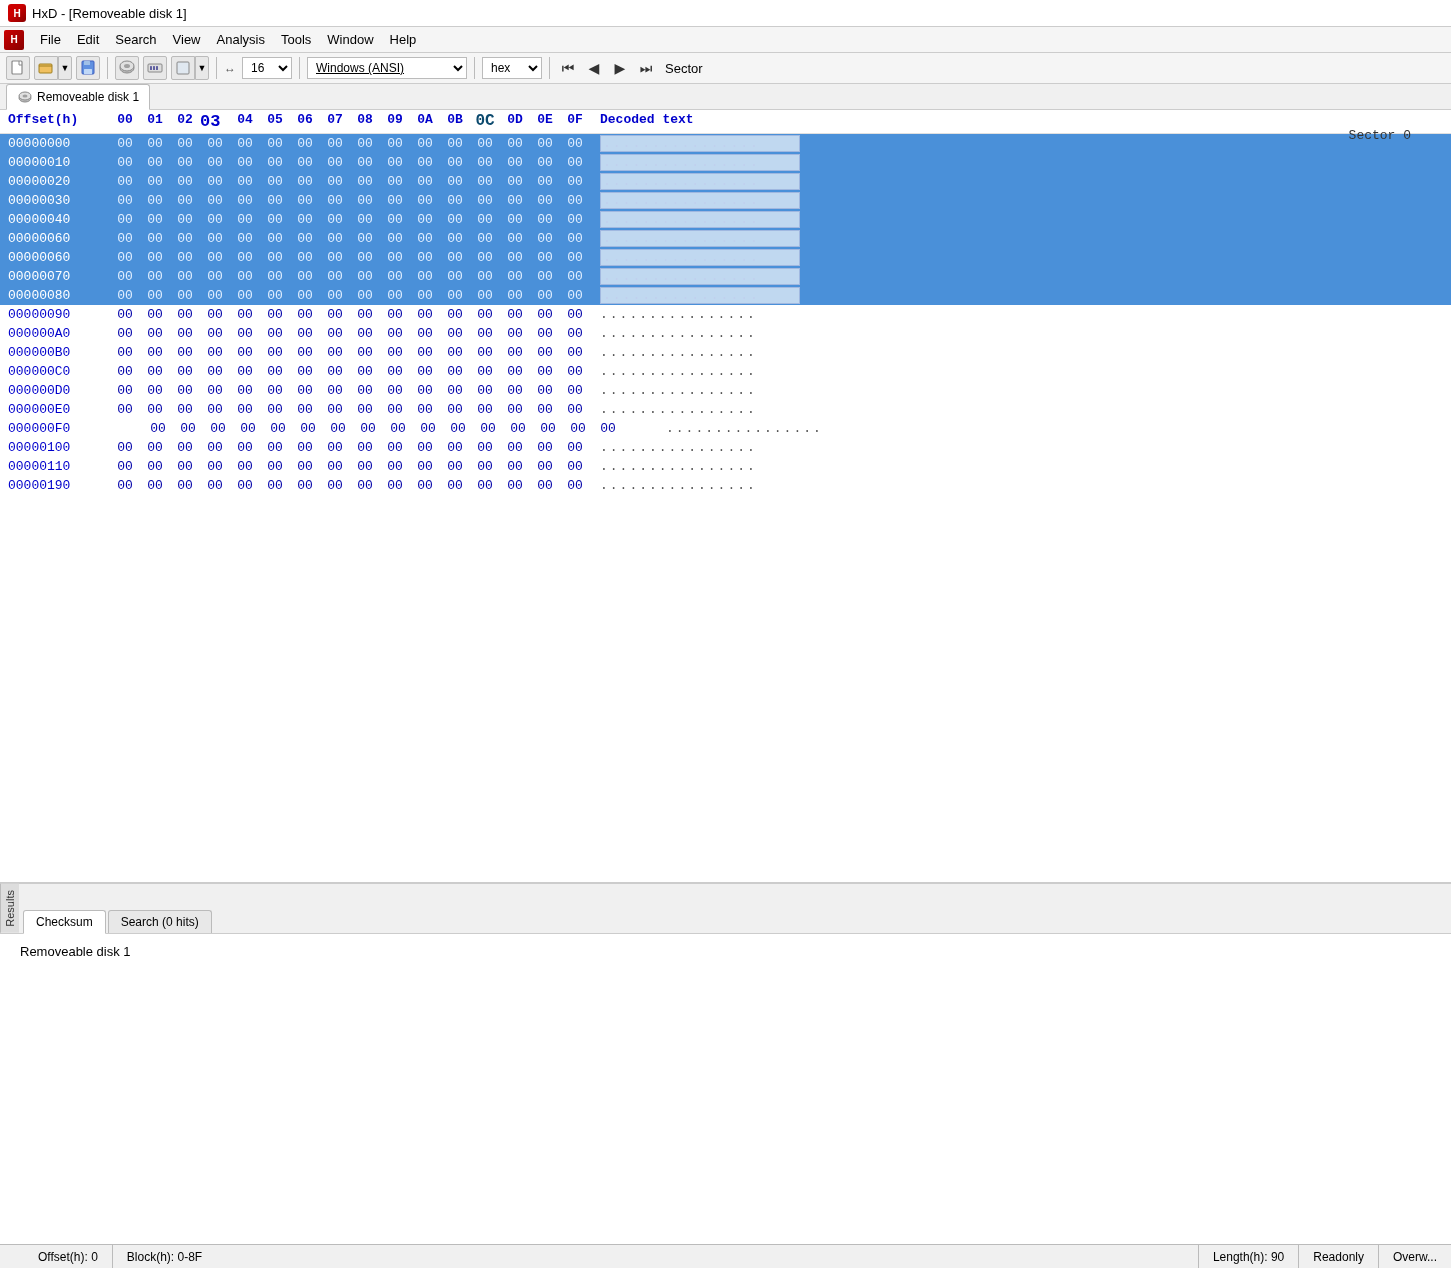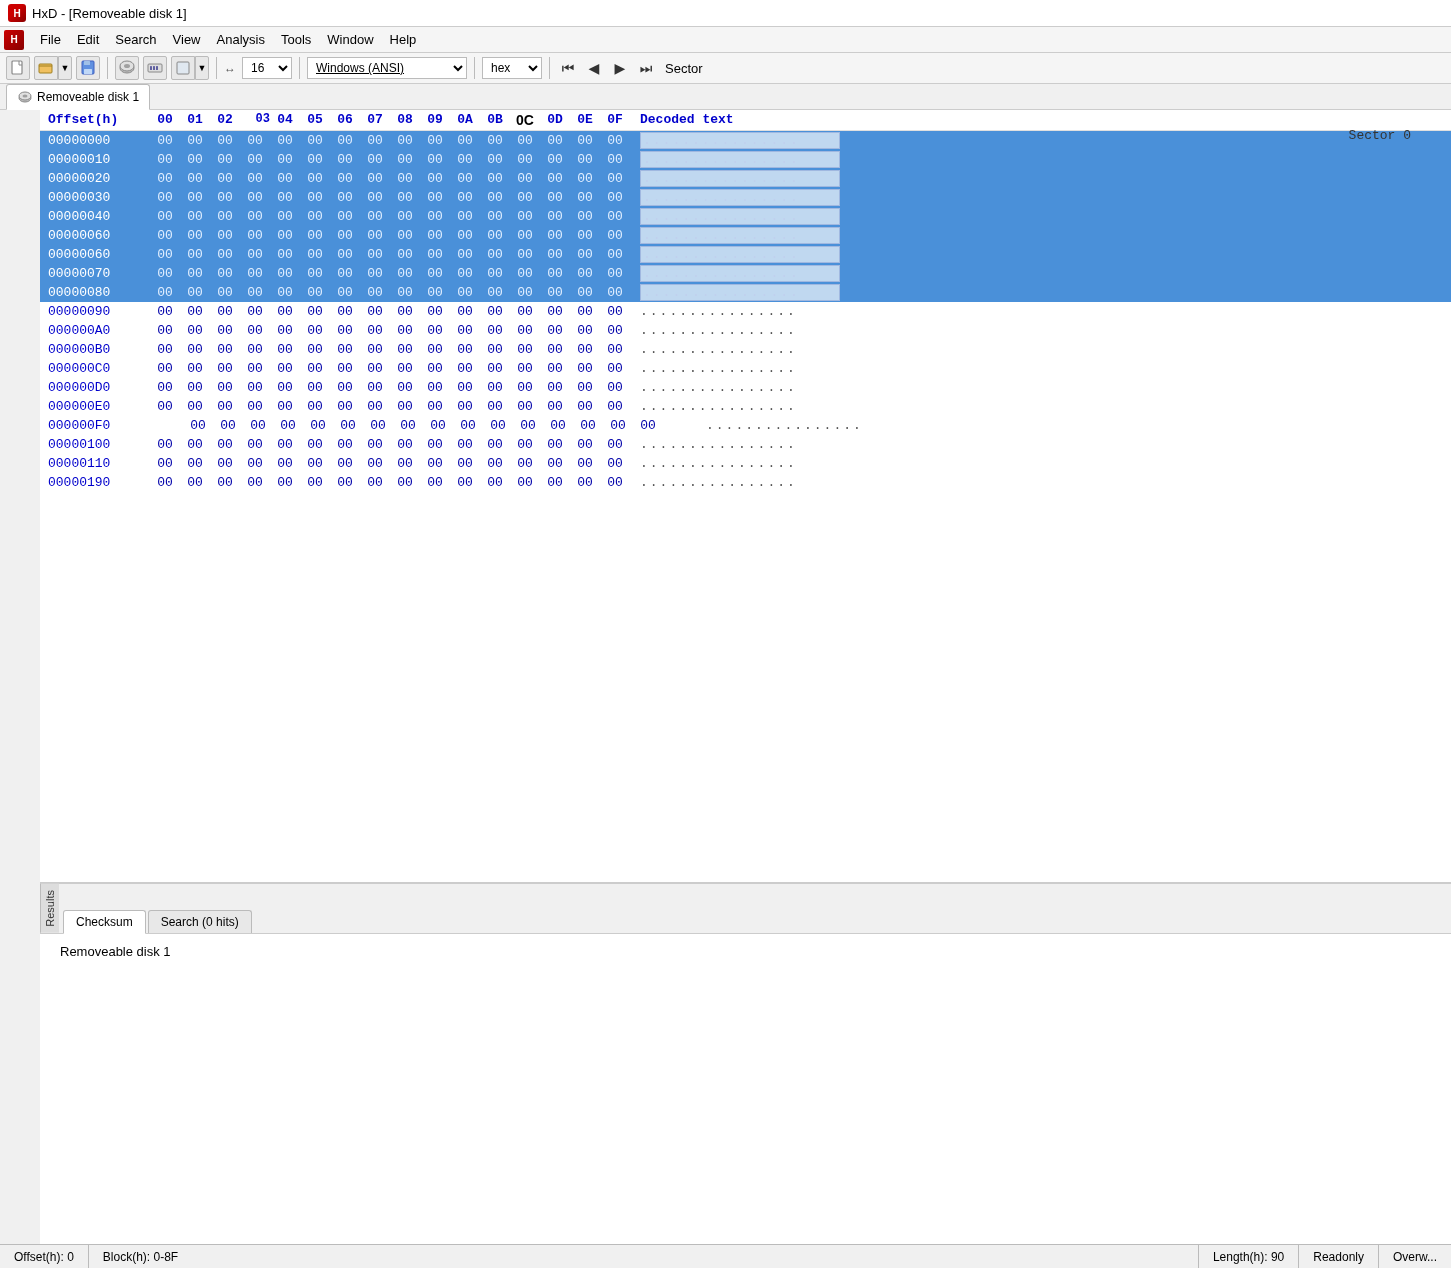--- a/index.html
+++ b/index.html
@@ -147,40 +147,40 @@
       <svg width="16" height="16" viewBox="0 0 16 16">
           <ellipse cx="8" cy="9" rx="6" ry="4" fill="#c0c0c0" stroke="#888" stroke-width="1"></ellipse>
           <ellipse cx="8" cy="7" rx="6" ry="4" fill="#e0e0e0" stroke="#888" stroke-width="1"></ellipse>
           <ellipse cx="8" cy="7" rx="2.5" ry="1.5" fill="#a0a0a0"></ellipse>
         </svg>
     </span>
     <span>Removeable disk 1</span>
   </div>
 </div>
 
-<div class="content-wrapper" style="position:relative; display:flex; flex-direction:column; height: calc(1268px - 28px - 28px - 30px - 30px); background:#fff;margin-left:40px;">
+<div class="content-wrapper" style="position:relative; display:flex; flex-direction:column; height: calc(1268px - 28px - 28px - 30px - 30px); background:#fff;">
 
   <div class="hex-editor" style="flex:1; overflow:hidden; position:relative;">
 
     <div class="hex-header" style="display:flex; padding:2px 0; border-bottom:1px solid #e0e0e0; background:#fff;">
       <div class="offset-col">Offset(h)</div>
       <div class="hex-cols" style="display:flex;">
         <span style="width:30px;text-align:center;color:#0000cc;font-family:'Courier New',monospace;font-size:13px;font-weight:bold;">00</span>
         <span style="width:30px;text-align:center;color:#0000cc;font-family:'Courier New',monospace;font-size:13px;font-weight:bold;">01</span>
         <span style="width:30px;text-align:center;color:#0000cc;font-family:'Courier New',monospace;font-size:13px;font-weight:bold;">02</span>
-        <span style="width:30px;text-align:right;color:#0000cc;font-family:'Courier New',monospace;font-size:12px;font-weight:bold;">03</span>
+        <span style="width:30px;text-align:left;color:#0000cc;font-family:'Courier New',monospace;font-size:17px;font-weight:bold;">03</span>
         <span style="width:30px;text-align:center;color:#0000cc;font-family:'Courier New',monospace;font-size:13px;font-weight:bold;">04</span>
         <span style="width:30px;text-align:center;color:#0000cc;font-family:'Courier New',monospace;font-size:13px;font-weight:bold;">05</span>
         <span style="width:30px;text-align:center;color:#0000cc;font-family:'Courier New',monospace;font-size:13px;font-weight:bold;">06</span>
         <span style="width:30px;text-align:center;color:#0000cc;font-family:'Courier New',monospace;font-size:13px;font-weight:bold;">07</span>
         <span style="width:30px;text-align:center;color:#0000cc;font-family:'Courier New',monospace;font-size:13px;font-weight:bold;">08</span>
         <span style="width:30px;text-align:center;color:#0000cc;font-family:'Courier New',monospace;font-size:13px;font-weight:bold;">09</span>
         <span style="width:30px;text-align:center;color:#0000cc;font-family:'Courier New',monospace;font-size:13px;font-weight:bold;">0A</span>
         <span style="width:30px;text-align:center;color:#0000cc;font-family:'Courier New',monospace;font-size:13px;font-weight:bold;">0B</span>
-        <span style="width:30px;text-align:center;color:#000000;font-family:Liberation Sans, sans-serif;font-size:14px;font-weight:bold;">0C</span>
+        <span style="width:30px;text-align:center;color:#0c4a6e;font-family:Liberation Mono, monospace;font-size:16px;font-weight:bold;">0C</span>
         <span style="width:30px;text-align:center;color:#0000cc;font-family:'Courier New',monospace;font-size:13px;font-weight:bold;">0D</span>
         <span style="width:30px;text-align:center;color:#0000cc;font-family:'Courier New',monospace;font-size:13px;font-weight:bold;">0E</span>
         <span style="width:30px;text-align:center;color:#0000cc;font-family:'Courier New',monospace;font-size:13px;font-weight:bold;">0F</span>
       </div>
       <div style="margin-left:10px; color:#0000cc; font-family:'Courier New',monospace; font-size:13px; font-weight:bold;">Decoded text</div>
     </div>
 
     <div id="hex-rows-container" style="overflow:hidden; position:relative;">
     <div style="display: flex; align-items: center; height: 19px; background: rgb(74, 144, 217);">
           <span style="width: 110px; padding: 0px 8px; color: rgb(255, 255, 255); font-family: &quot;Courier New&quot;, monospace; font-size: 13px;">00000000</span>
@@ -612,19 +612,19 @@
         <div class="results-tab active" style="padding:4px 12px; cursor:pointer; font-size:12px; background:#fff; border:1px solid #bbb; border-bottom:1px solid #fff; margin-right:2px; border-radius:3px 3px 0 0; margin-bottom:-1px;">Checksum</div>
         <div class="results-tab" style="padding:4px 12px; cursor:pointer; font-size:12px; background:#e8e8e8; border:1px solid #bbb; border-bottom:none; margin-right:2px; border-radius:3px 3px 0 0;">Search (0 hits)</div>
       </div>
     </div>
     <div class="results-content" style="flex:1; padding:10px 20px; overflow:auto;">
       <div style="font-size:13px; margin-bottom:8px;">Removeable disk 1</div>
     </div>
   </div>
 </div>
 
-<div class="status-bar" style="height:24px; background:#f0f0f0; border-top:1px solid #bbb; display:flex; align-items:center; position:fixed; bottom:0; left:0; right:0;">
+<div class="status-bar" style="height:24px; background:#f0f0f0; border-top:1px solid #bbb; display:flex; align-items:center; position:fixed; bottom:0; left:0; right:0;padding-left:24px;">
   <div style="padding:0 14px; font-size:12px; border-right:1px solid #bbb; height:100%; display:flex; align-items:center;">Offset(h): 0</div>
   <div style="padding:0 14px; font-size:12px; border-right:1px solid #bbb; height:100%; display:flex; align-items:center; flex:1;">Block(h): 0-8F</div>
   <div style="padding:0 14px; font-size:12px; border-right:1px solid #bbb; height:100%; display:flex; align-items:center;">Length(h): 90</div>
   <div style="padding:0 14px; font-size:12px; border-right:1px solid #bbb; height:100%; display:flex; align-items:center;">Readonly</div>
   <div style="padding:0 14px; font-size:12px; height:100%; display:flex; align-items:center;">Overw...</div>
 </div>
 
 </body></html>

